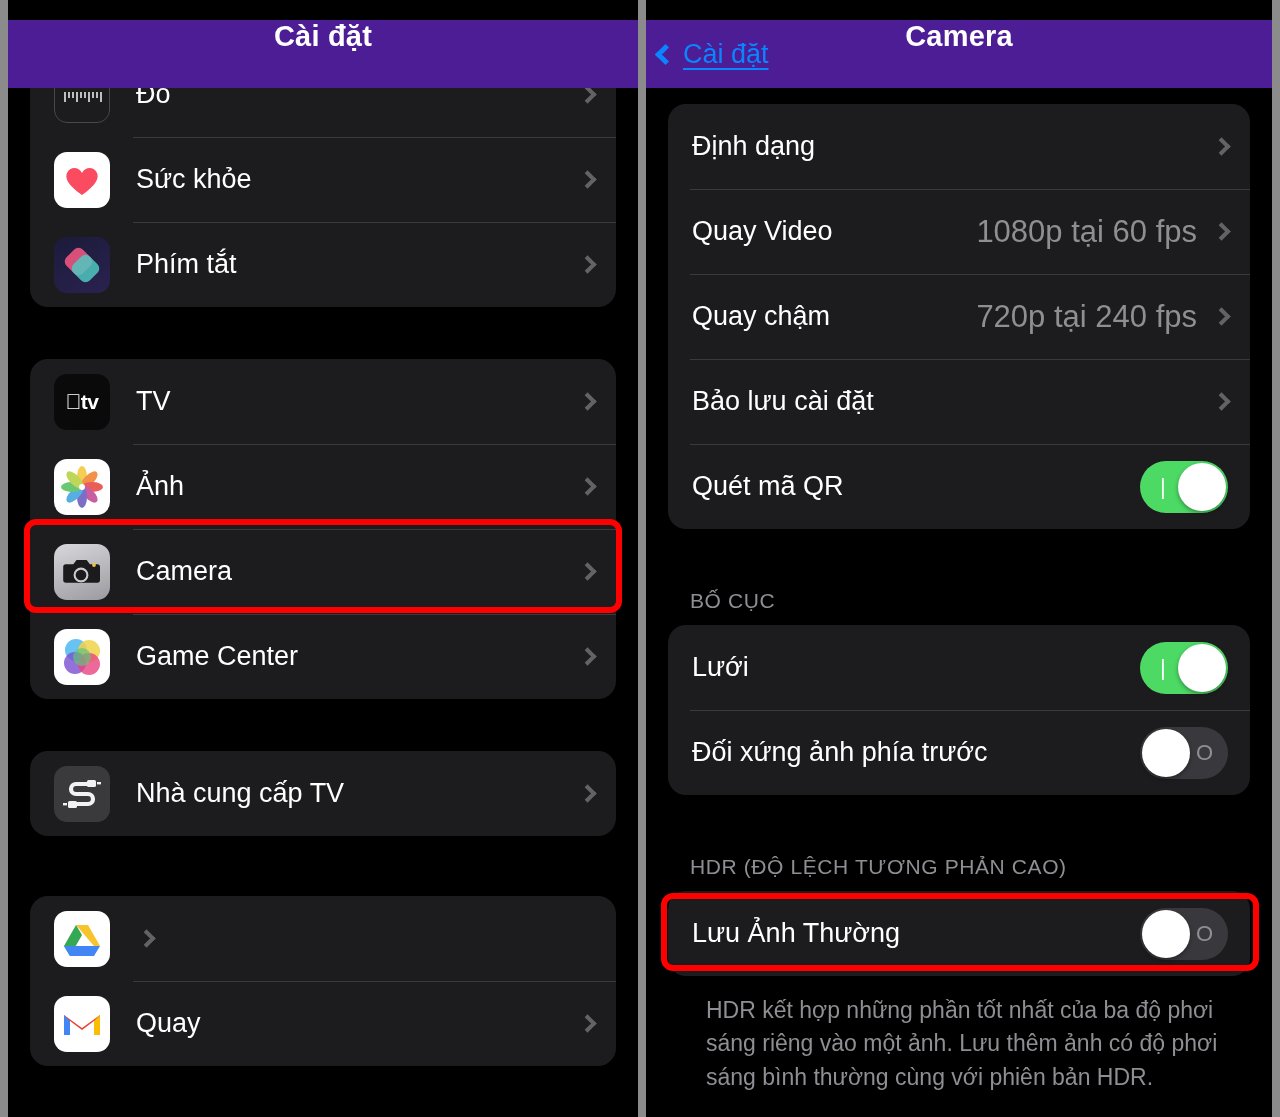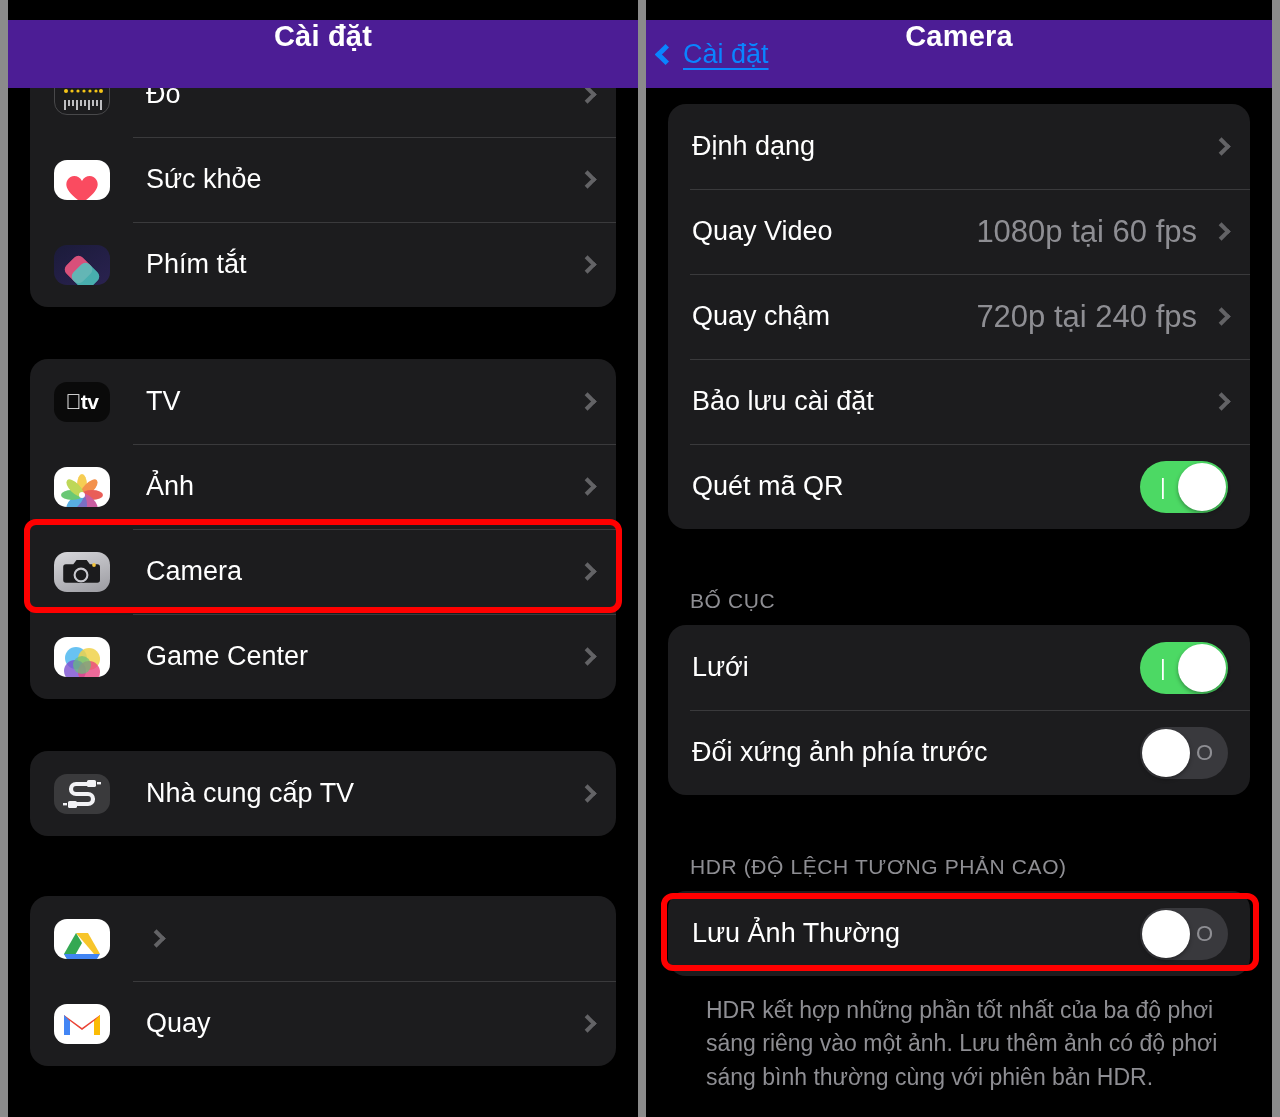--- a/index.html
+++ b/index.html
@@ -93,23 +93,23 @@
   .row + .row::before {
     content: "";
     position: absolute;
     left: 103px; right: 0; top: 0;
     height: 1px;
     background: #3a3a3c;
   }
   .row.no-icon + .row.no-icon::before { left: 22px; }
 
   .app-icon {
-    width: 56px; height: 40px;
+    width: 56px; height: 56px;
     border-radius: 13px;
-    margin-right: 36px;
+    margin-right: 26px;
     flex: 0 0 56px;
     position: relative;
     overflow: hidden;
   }
   .row-label {
     color: #ffffff;
     font-size: 27px;
     flex: 1 1 auto;
     white-space: nowrap;
   }

